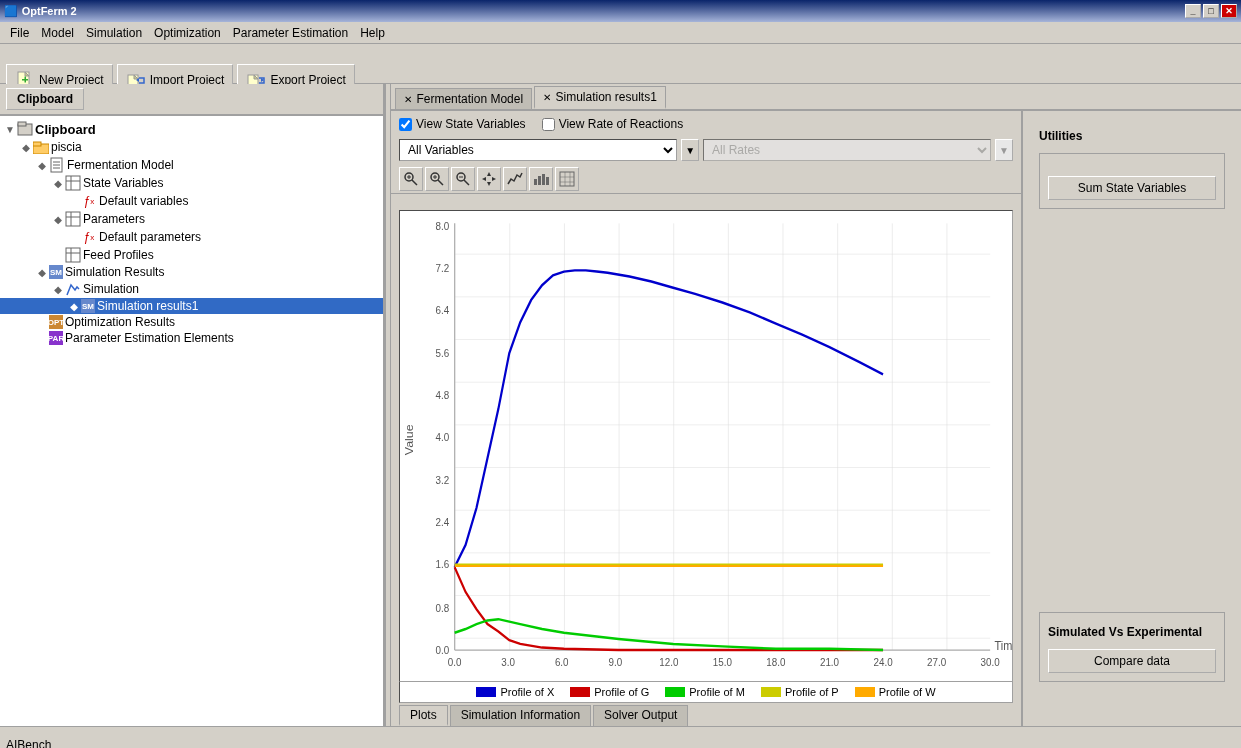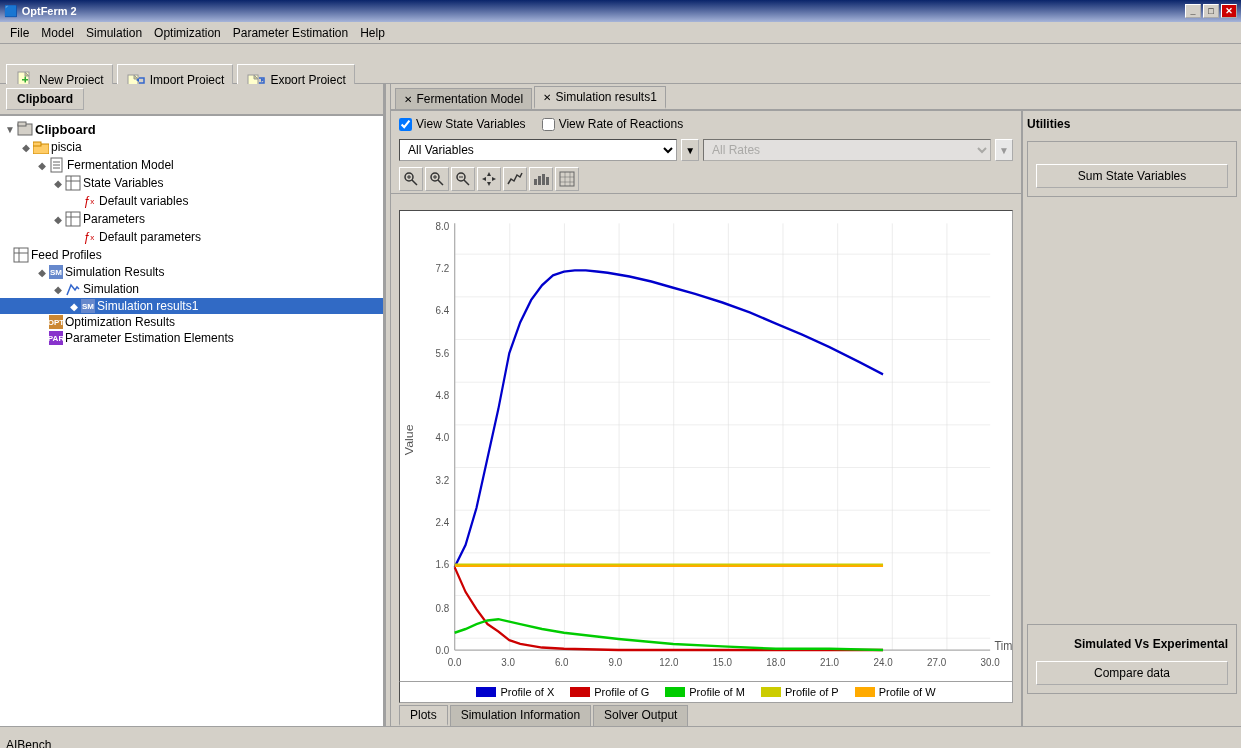--- a/index.html
+++ b/index.html
@@ -268,21 +268,21 @@
     .bottom-tab.active { background: #d4d0c8; border-bottom: 2px solid #d4d0c8; }
 
     
     .utilities-panel {
       width: 220px;
       min-width: 220px;
       background: #d4d0c8;
       border-left: 2px solid #a0a0a0;
       display: flex;
       flex-direction: column;
-      padding: 4px;
+      padding: 16px;
       gap: 8px;
     }
     .utilities-title {
       font-size: 12px;
       font-weight: bold;
       padding: 2px 0;
     }
     .util-group {
       background: #d4d0c8;
       border: 1px solid #a0a0a0;
@@ -295,21 +295,21 @@
       background: #d4d0c8;
       border: 1px outset #fff;
       padding: 4px 8px;
       cursor: pointer;
       font-size: 12px;
       text-align: center;
     }
     .util-section-title {
       font-size: 12px;
       font-weight: bold;
-      text-align: right;
+      text-align: left;
       padding: 4px 0;
     }
 
     
     .graph-svg { width: 100%; height: 100%; }
 
     
     .sidebar-divider {
       width: 6px;
       background: #d4d0c8;
@@ -456,21 +456,21 @@
       </div>
 
       <div class="tree-item" style="padding-left:68px;">
         <span class="tree-expander" style="color:transparent;">◆</span>
         <span class="tree-icon" style="font-size:12px;color:#cc0000;">
           ƒ<sub style="font-size:8px;">x</sub>
         </span>
         <span class="tree-label">Default parameters</span>
       </div>
 
-      <div class="tree-item" style="">
+      <div class="tree-item" style="padding-left:52px;">
         <span class="tree-expander" style="color:transparent;">◆</span>
         <span class="tree-icon">
           <svg width="16" height="16">
               <rect x="1" y="1" width="14" height="14" fill="white" stroke="#666" stroke-width="1"></rect>
               <line x1="1" y1="6" x2="15" y2="6" stroke="#666" stroke-width="1"></line>
               <line x1="6" y1="1" x2="6" y2="15" stroke="#666" stroke-width="1"></line>
             </svg>
         </span>
         <span class="tree-label">Feed Profiles</span>
       </div>

